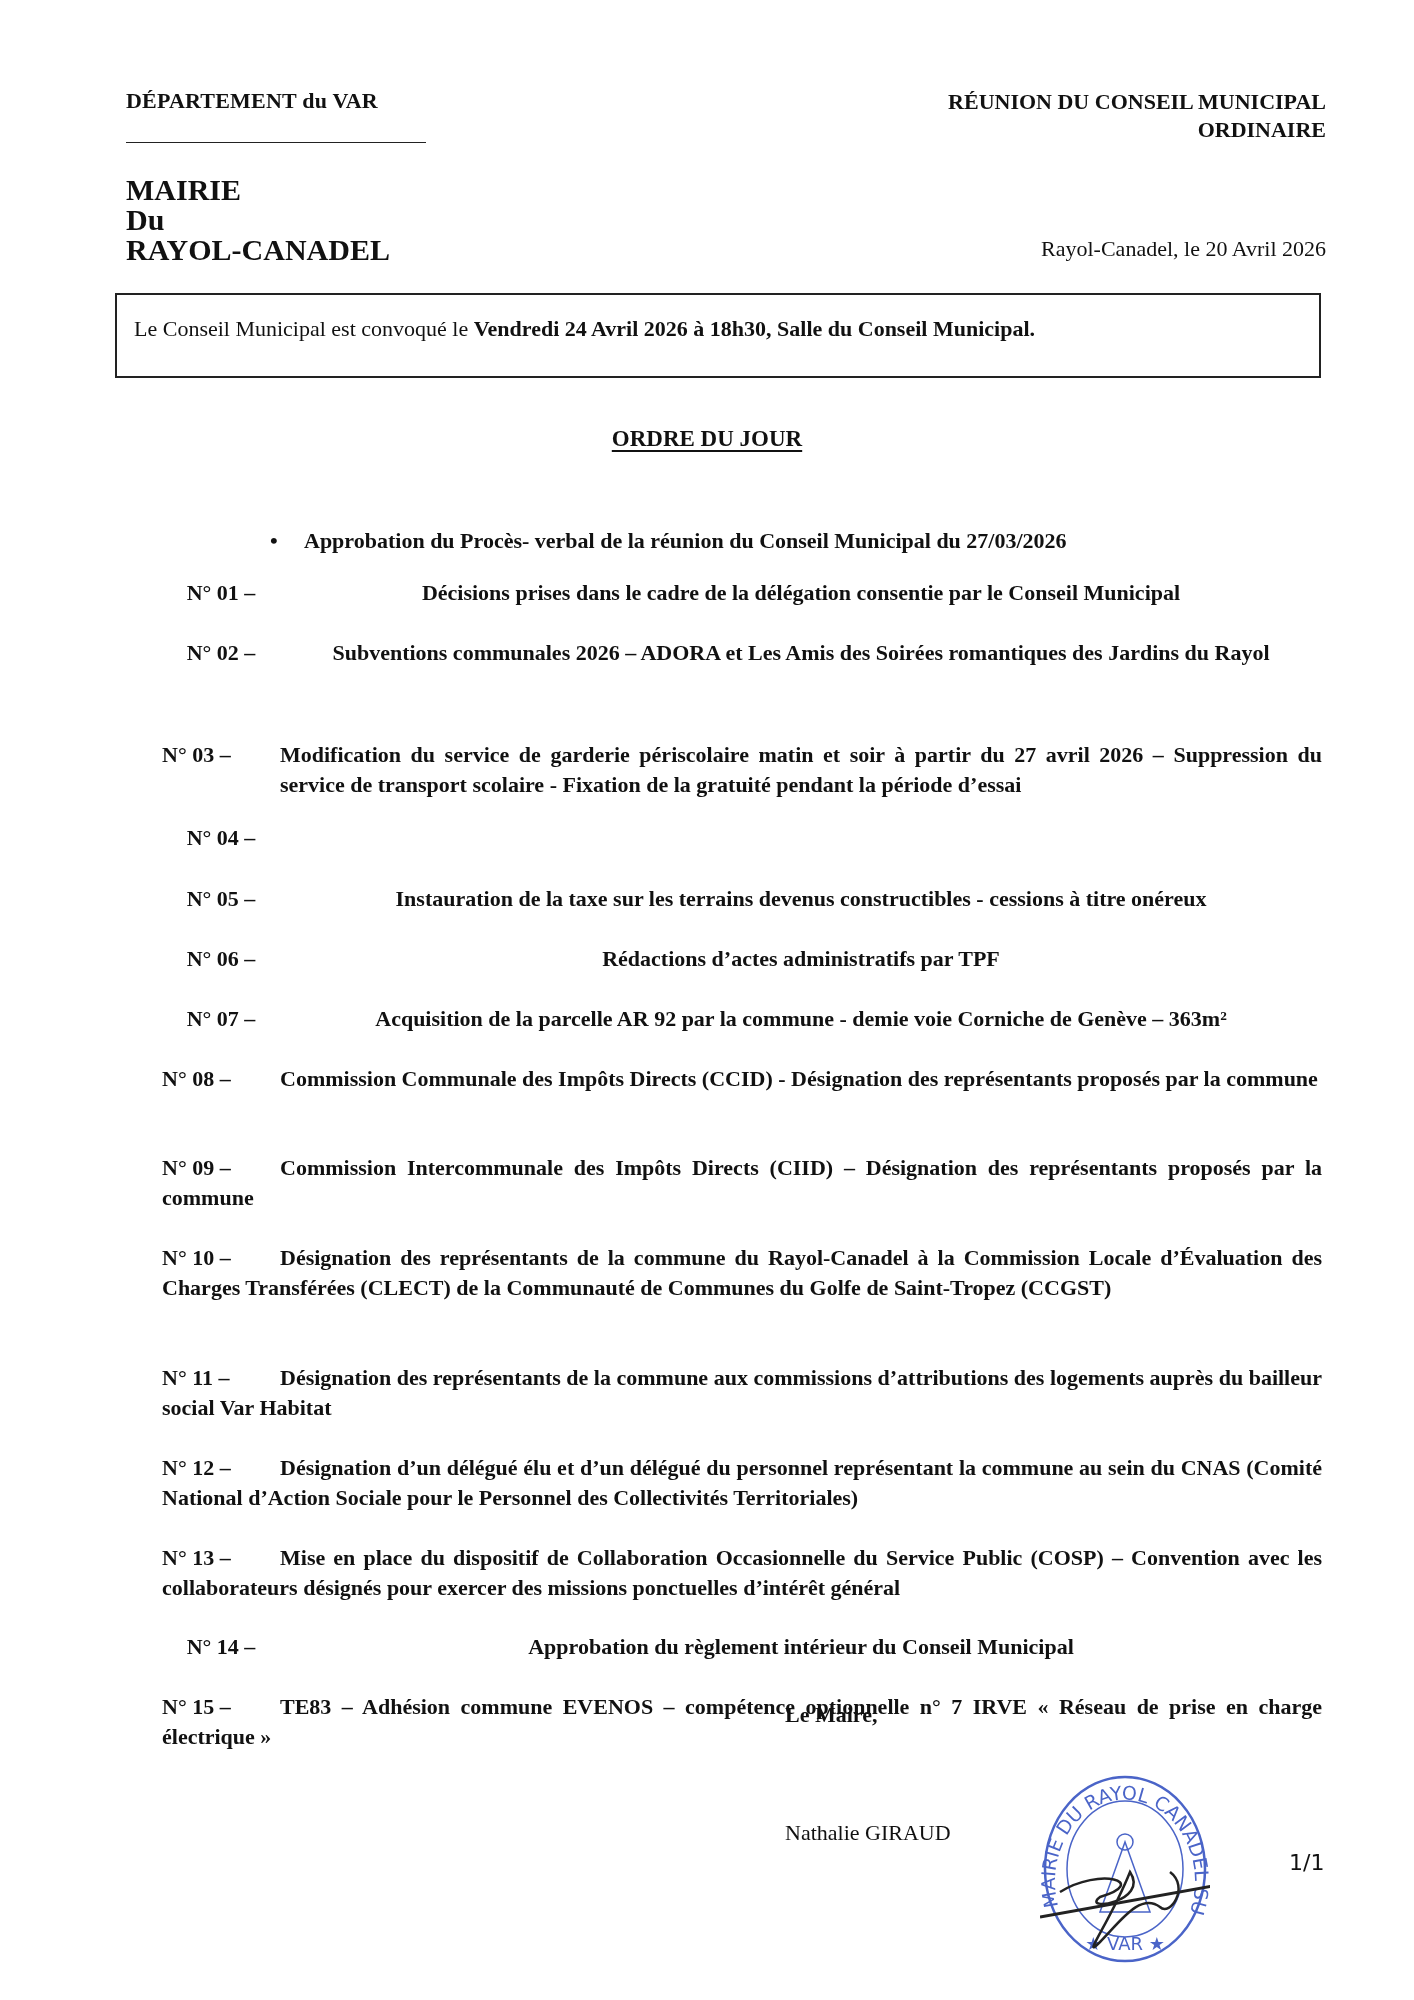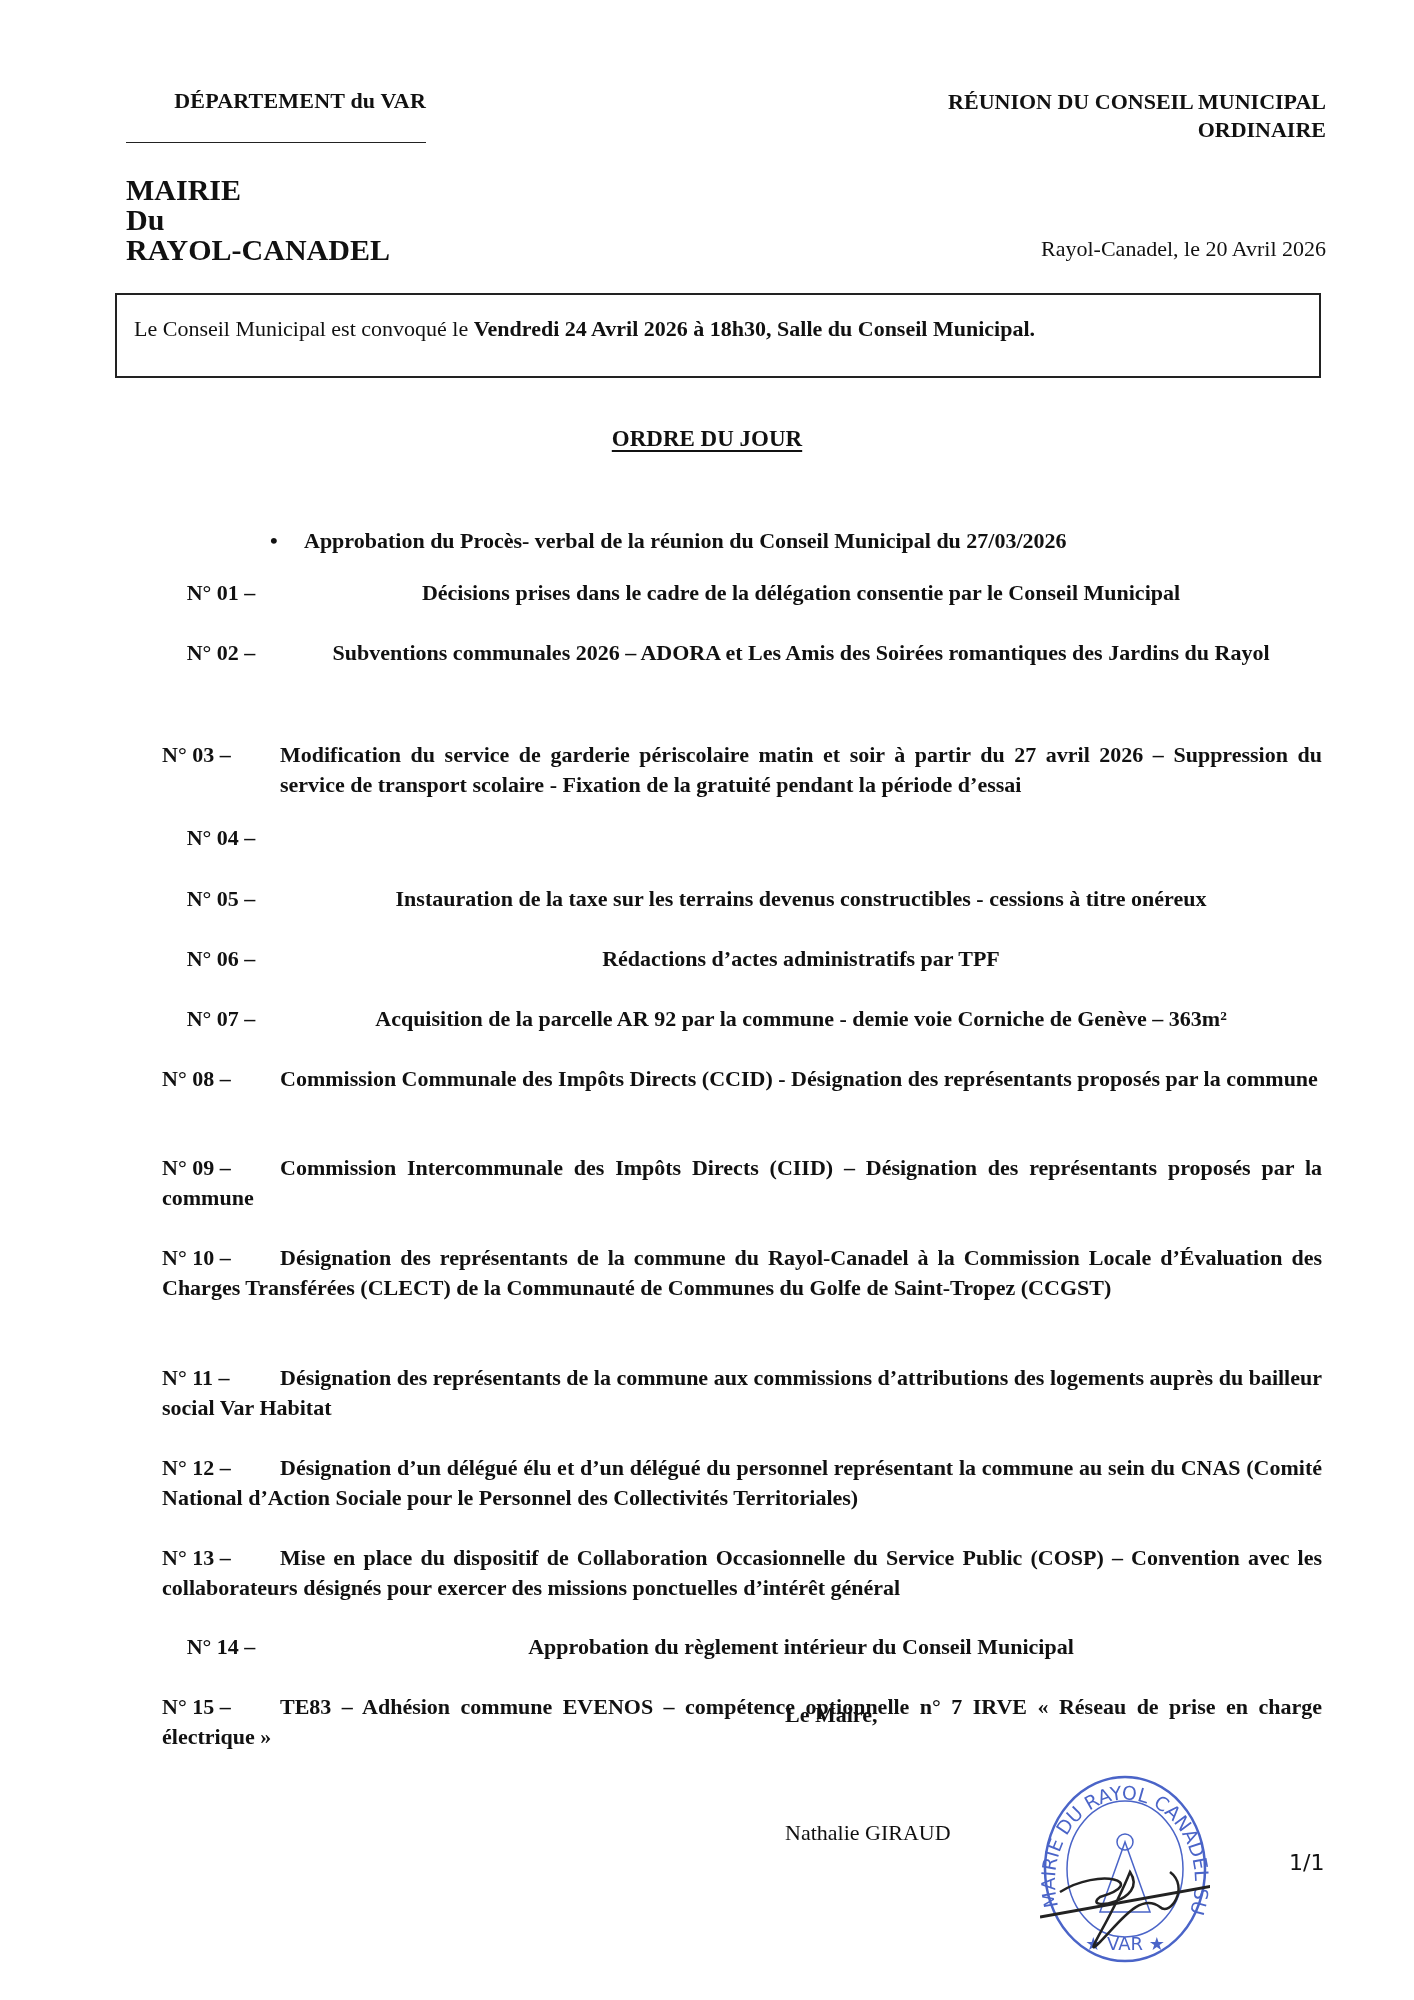--- a/index.html
+++ b/index.html
@@ -1,20 +1,20 @@
 <!DOCTYPE html>
 <html><head>
 <meta charset="utf-8">
 <style>
   html, body { margin: 0; padding: 0; background: #ffffff; }
   body { width: 1414px; height: 2000px; position: relative; overflow: hidden;
          font-family: "Liberation Serif", "DejaVu Serif", serif; color: #111; }
   .abs { position: absolute; }
   .bold { font-weight: bold; }
-  .dept { left: 126px; top: 88px; width: 300px; text-align: right; font-weight: bold; font-size: 22px; letter-spacing: 0.2px; }
+  .dept { left: 126px; top: 88px; width: 300px; text-align: left; font-weight: bold; font-size: 22px; letter-spacing: 0.2px; }
   .dept-rule { left: 126px; top: 142px; width: 300px; height: 0; border-top: 1.5px solid #222; }
   .mairie { left: 126px; top: 175px; width: 300px; text-align: left; font-weight: bold; font-size: 30px; line-height: 30px; }
   .reunion { right: 88px; top: 88px; width: 600px; text-align: right; font-weight: bold; font-size: 22px; line-height: 28px; }
   .date { right: 88px; top: 236px; text-align: right; font-size: 22px; }
   .convoc-box { left: 115px; top: 293px; width: 1206px; height: 85px; border: 2px solid #222; box-sizing: border-box; }
   .convoc-text { position: absolute; left: 17px; top: 21px; font-size: 22px; white-space: nowrap; }
   .ordre { left: 0; width: 1414px; top: 426px; text-align: center; font-weight: bold; font-size: 23px; }
   .ordre span { text-decoration: underline; text-decoration-thickness: 2px; text-underline-offset: 4px; }
   .approval { left: 270px; top: 488px; font-weight: bold; font-size: 22px; white-space: nowrap; margin-top: 40px; }
   .approval .bullet { display: inline-block; width: 34px; }

